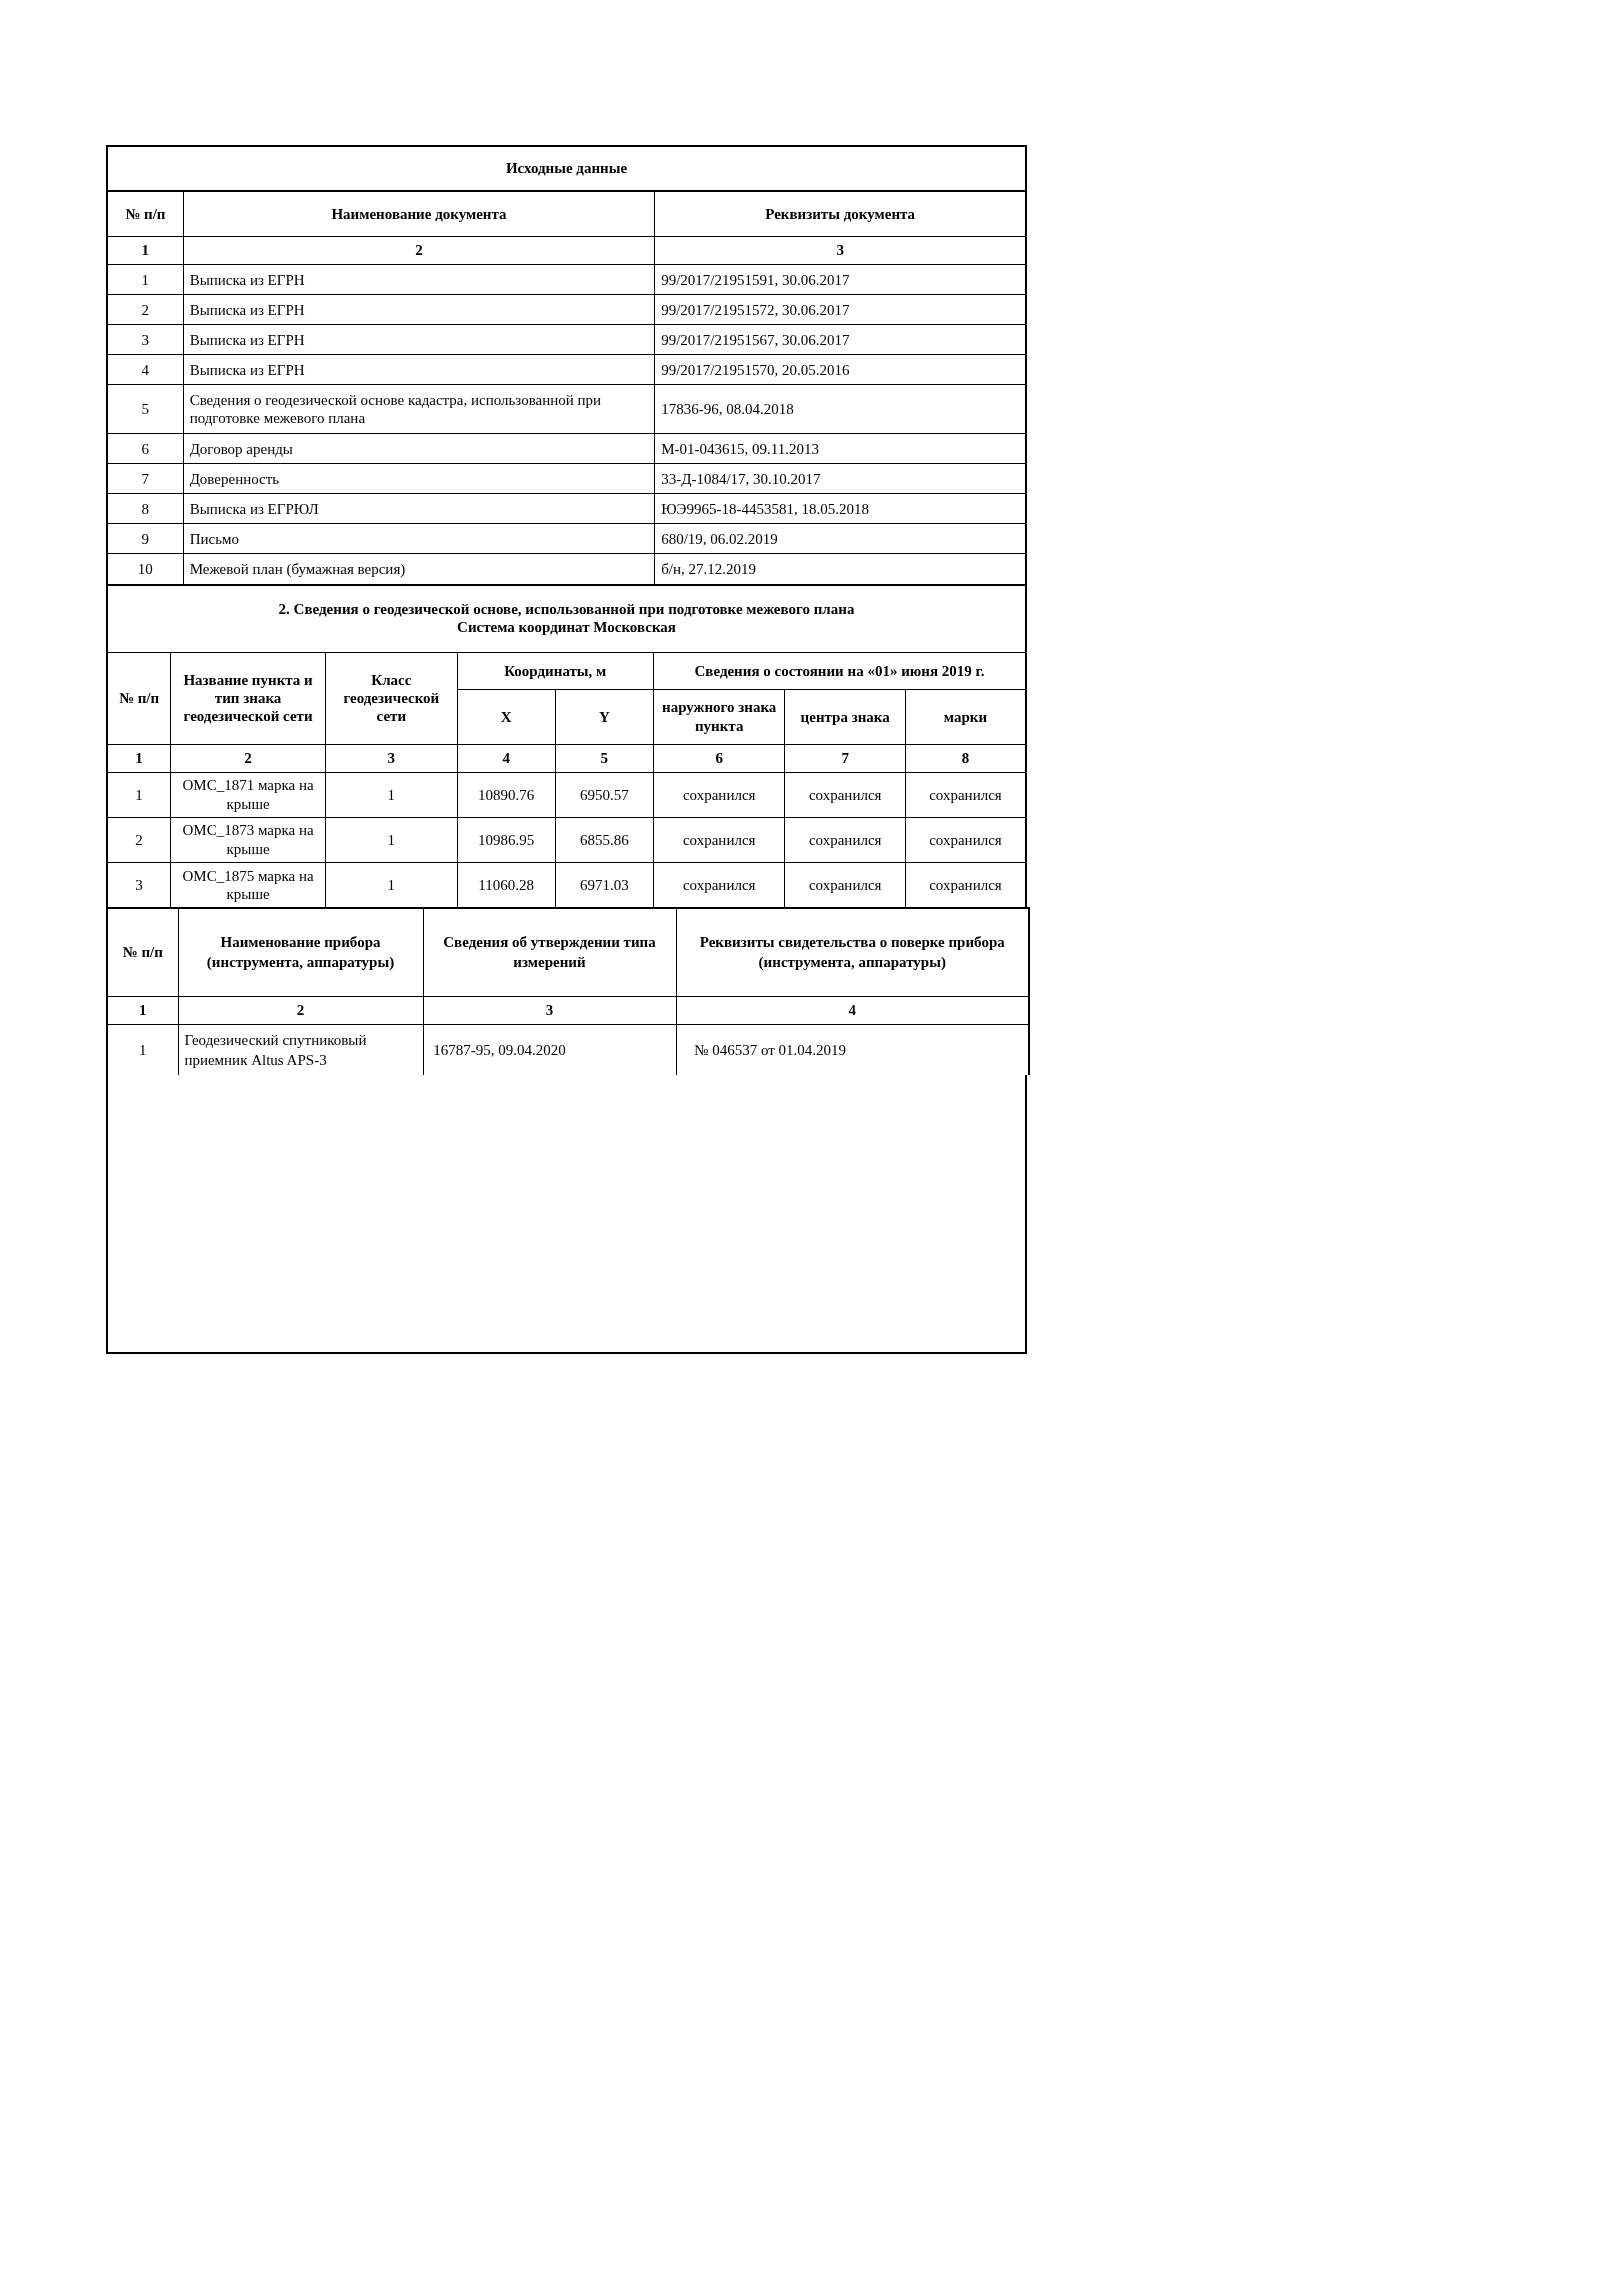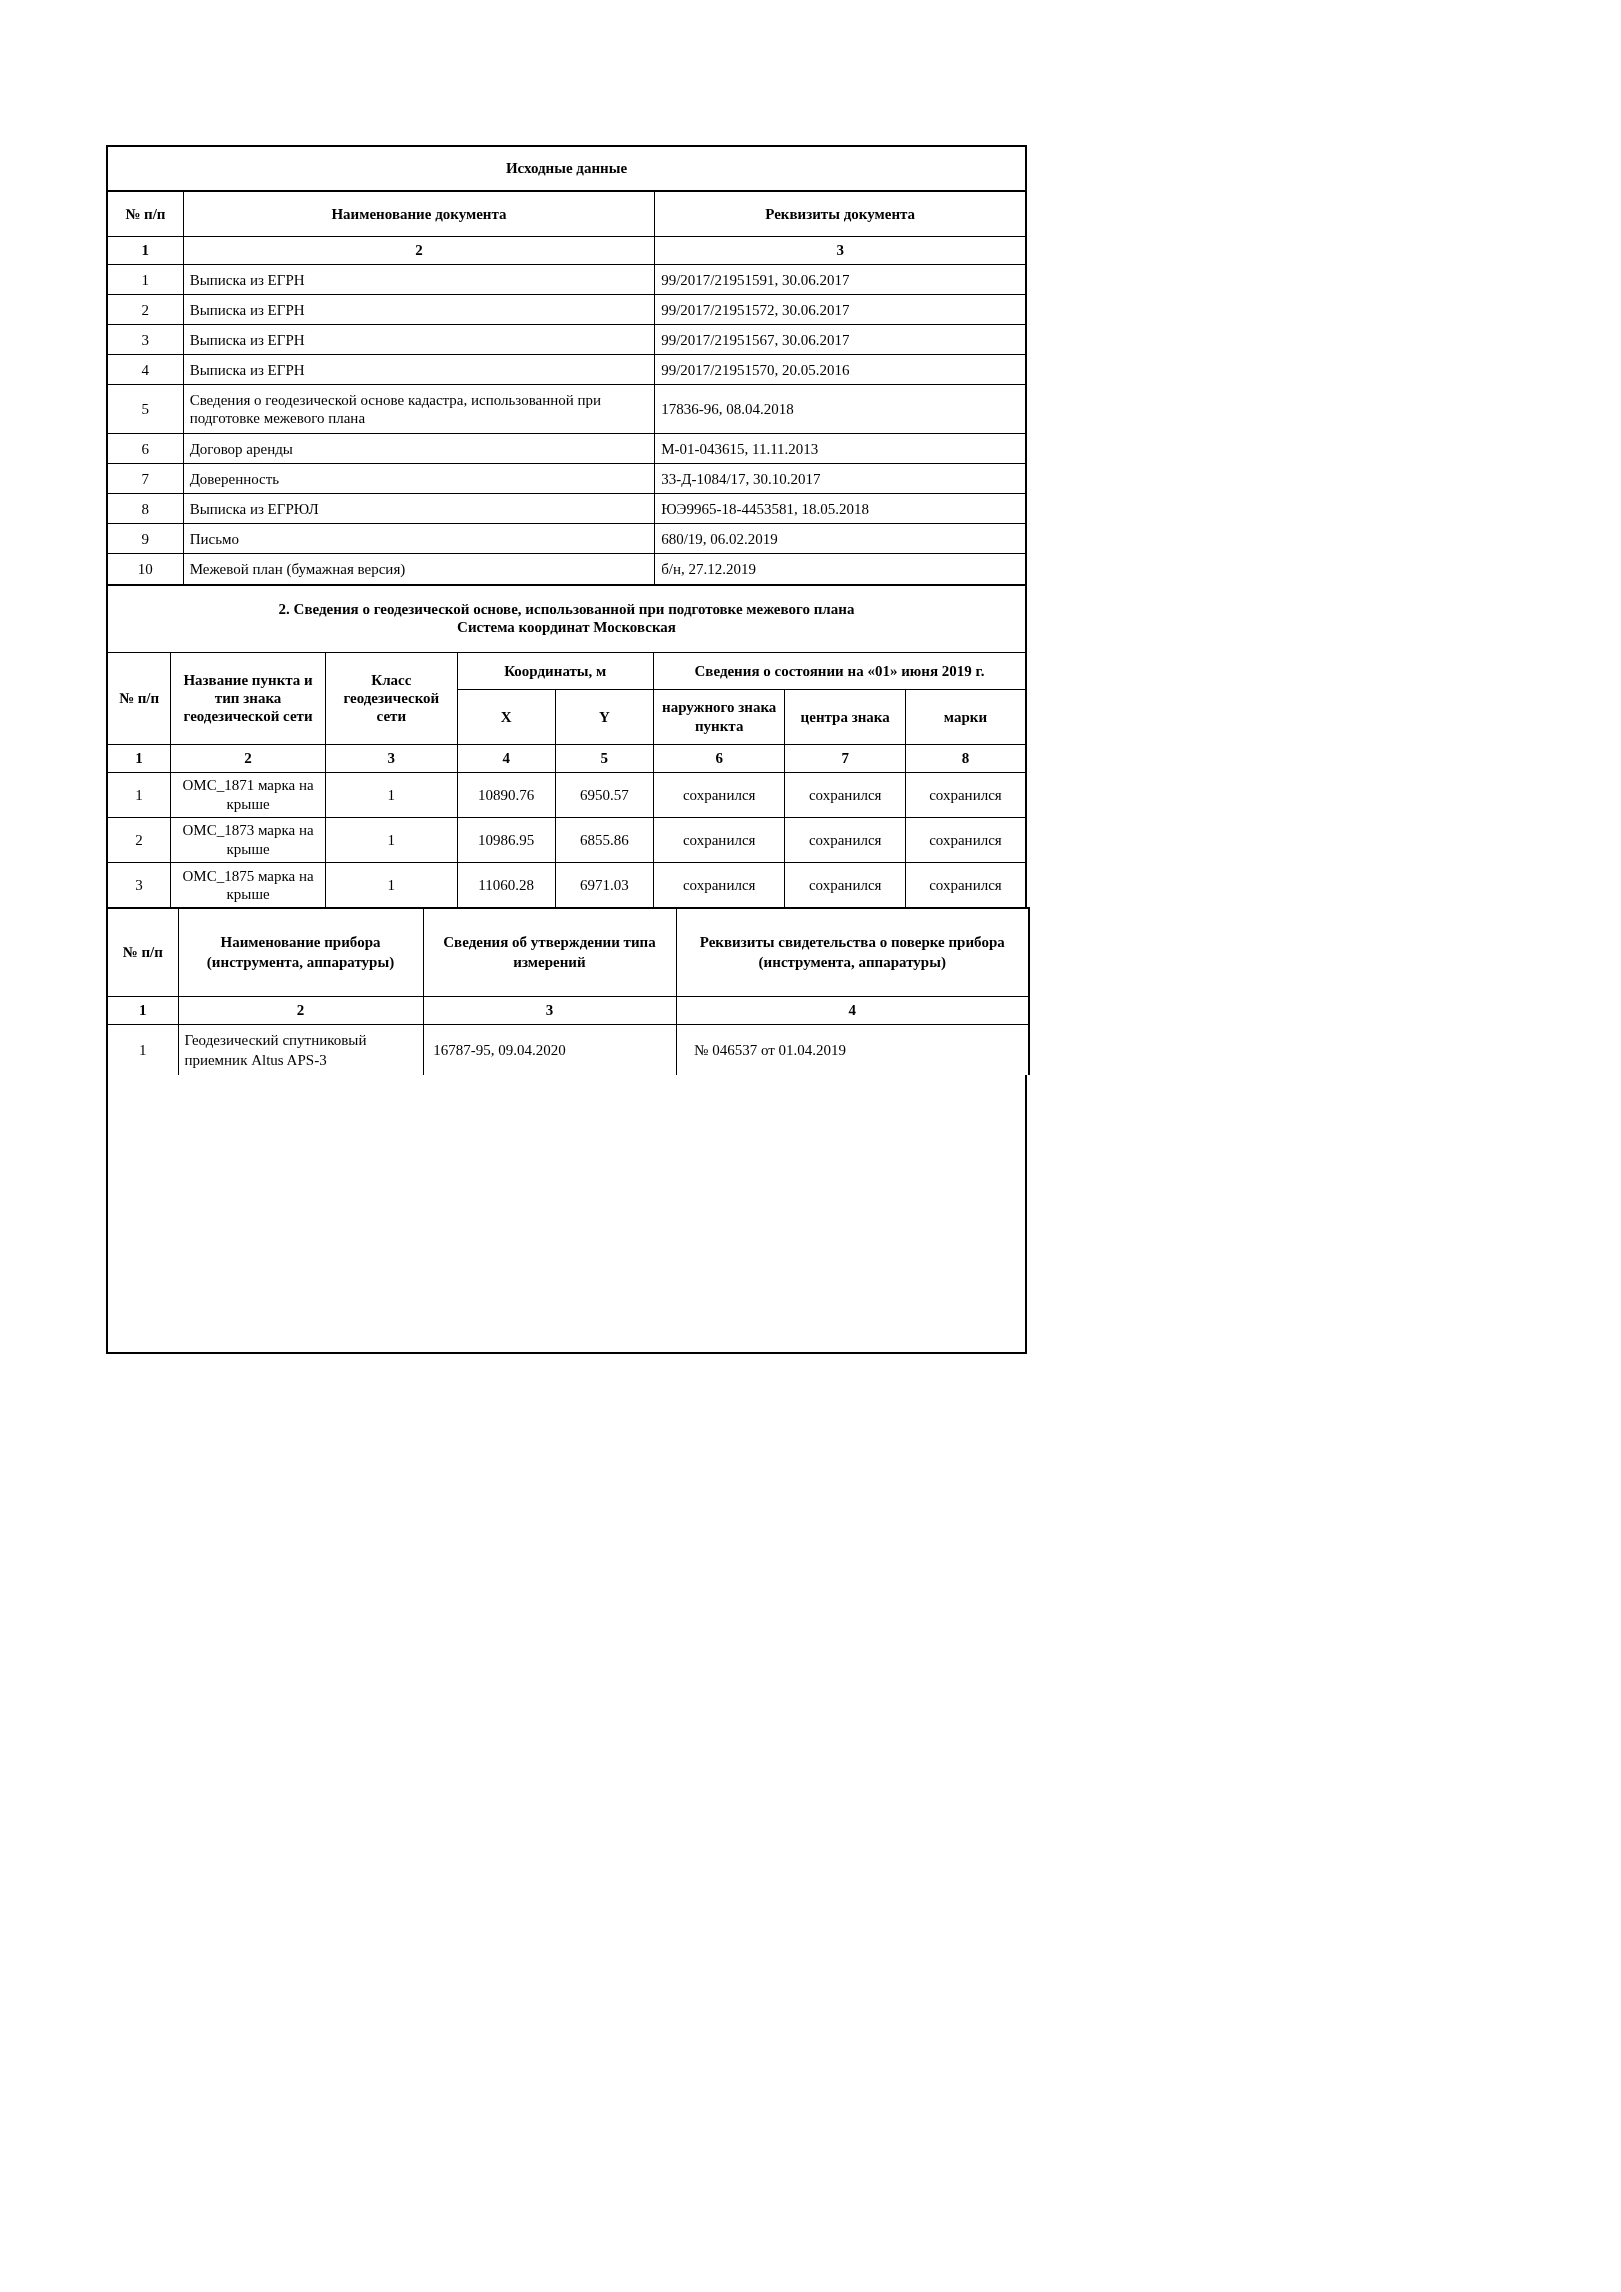--- a/index.html
+++ b/index.html
@@ -132,21 +132,21 @@
       <td class="l cellpad" style="border-right:none;">99/2017/21951570, 20.05.2016</td>
     </tr>
     <tr style="height:49px">
       <td class="c" style="border-left:none;">5</td>
       <td class="l cellpad">Сведения о геодезической основе кадастра, использованной при подготовке межевого плана</td>
       <td class="l cellpad" style="border-right:none;">17836-96, 08.04.2018</td>
     </tr>
     <tr class="tall">
       <td class="c" style="border-left:none;">6</td>
       <td class="l cellpad">Договор аренды</td>
-      <td class="l cellpad" style="border-right:none;">М-01-043615, 11.11.2013</td>
+      <td class="l cellpad" style="border-right:none;">М-01-043615, 09.11.2013</td>
     </tr>
     <tr class="tall">
       <td class="c" style="border-left:none;">7</td>
       <td class="l cellpad">Доверенность</td>
       <td class="l cellpad" style="border-right:none;">33-Д-1084/17, 30.10.2017</td>
     </tr>
     <tr class="tall">
       <td class="c" style="border-left:none;">8</td>
       <td class="l cellpad">Выписка из ЕГРЮЛ</td>
       <td class="l cellpad" style="border-right:none;">ЮЭ9965-18-4453581, 18.05.2018</td>

